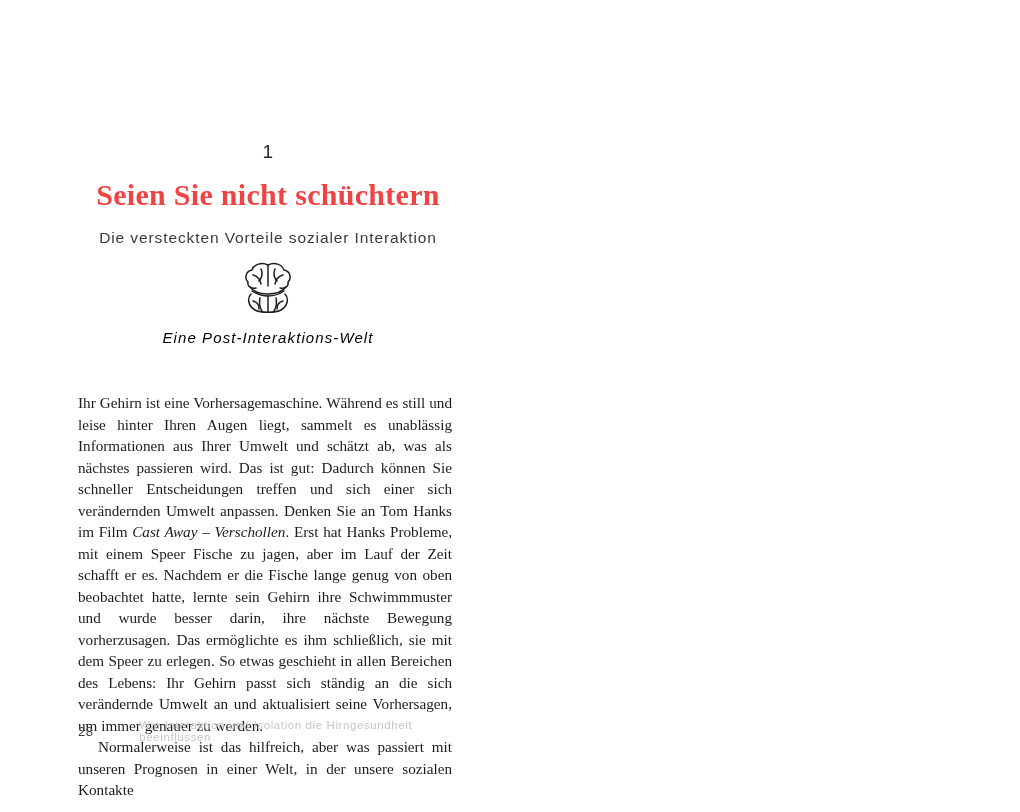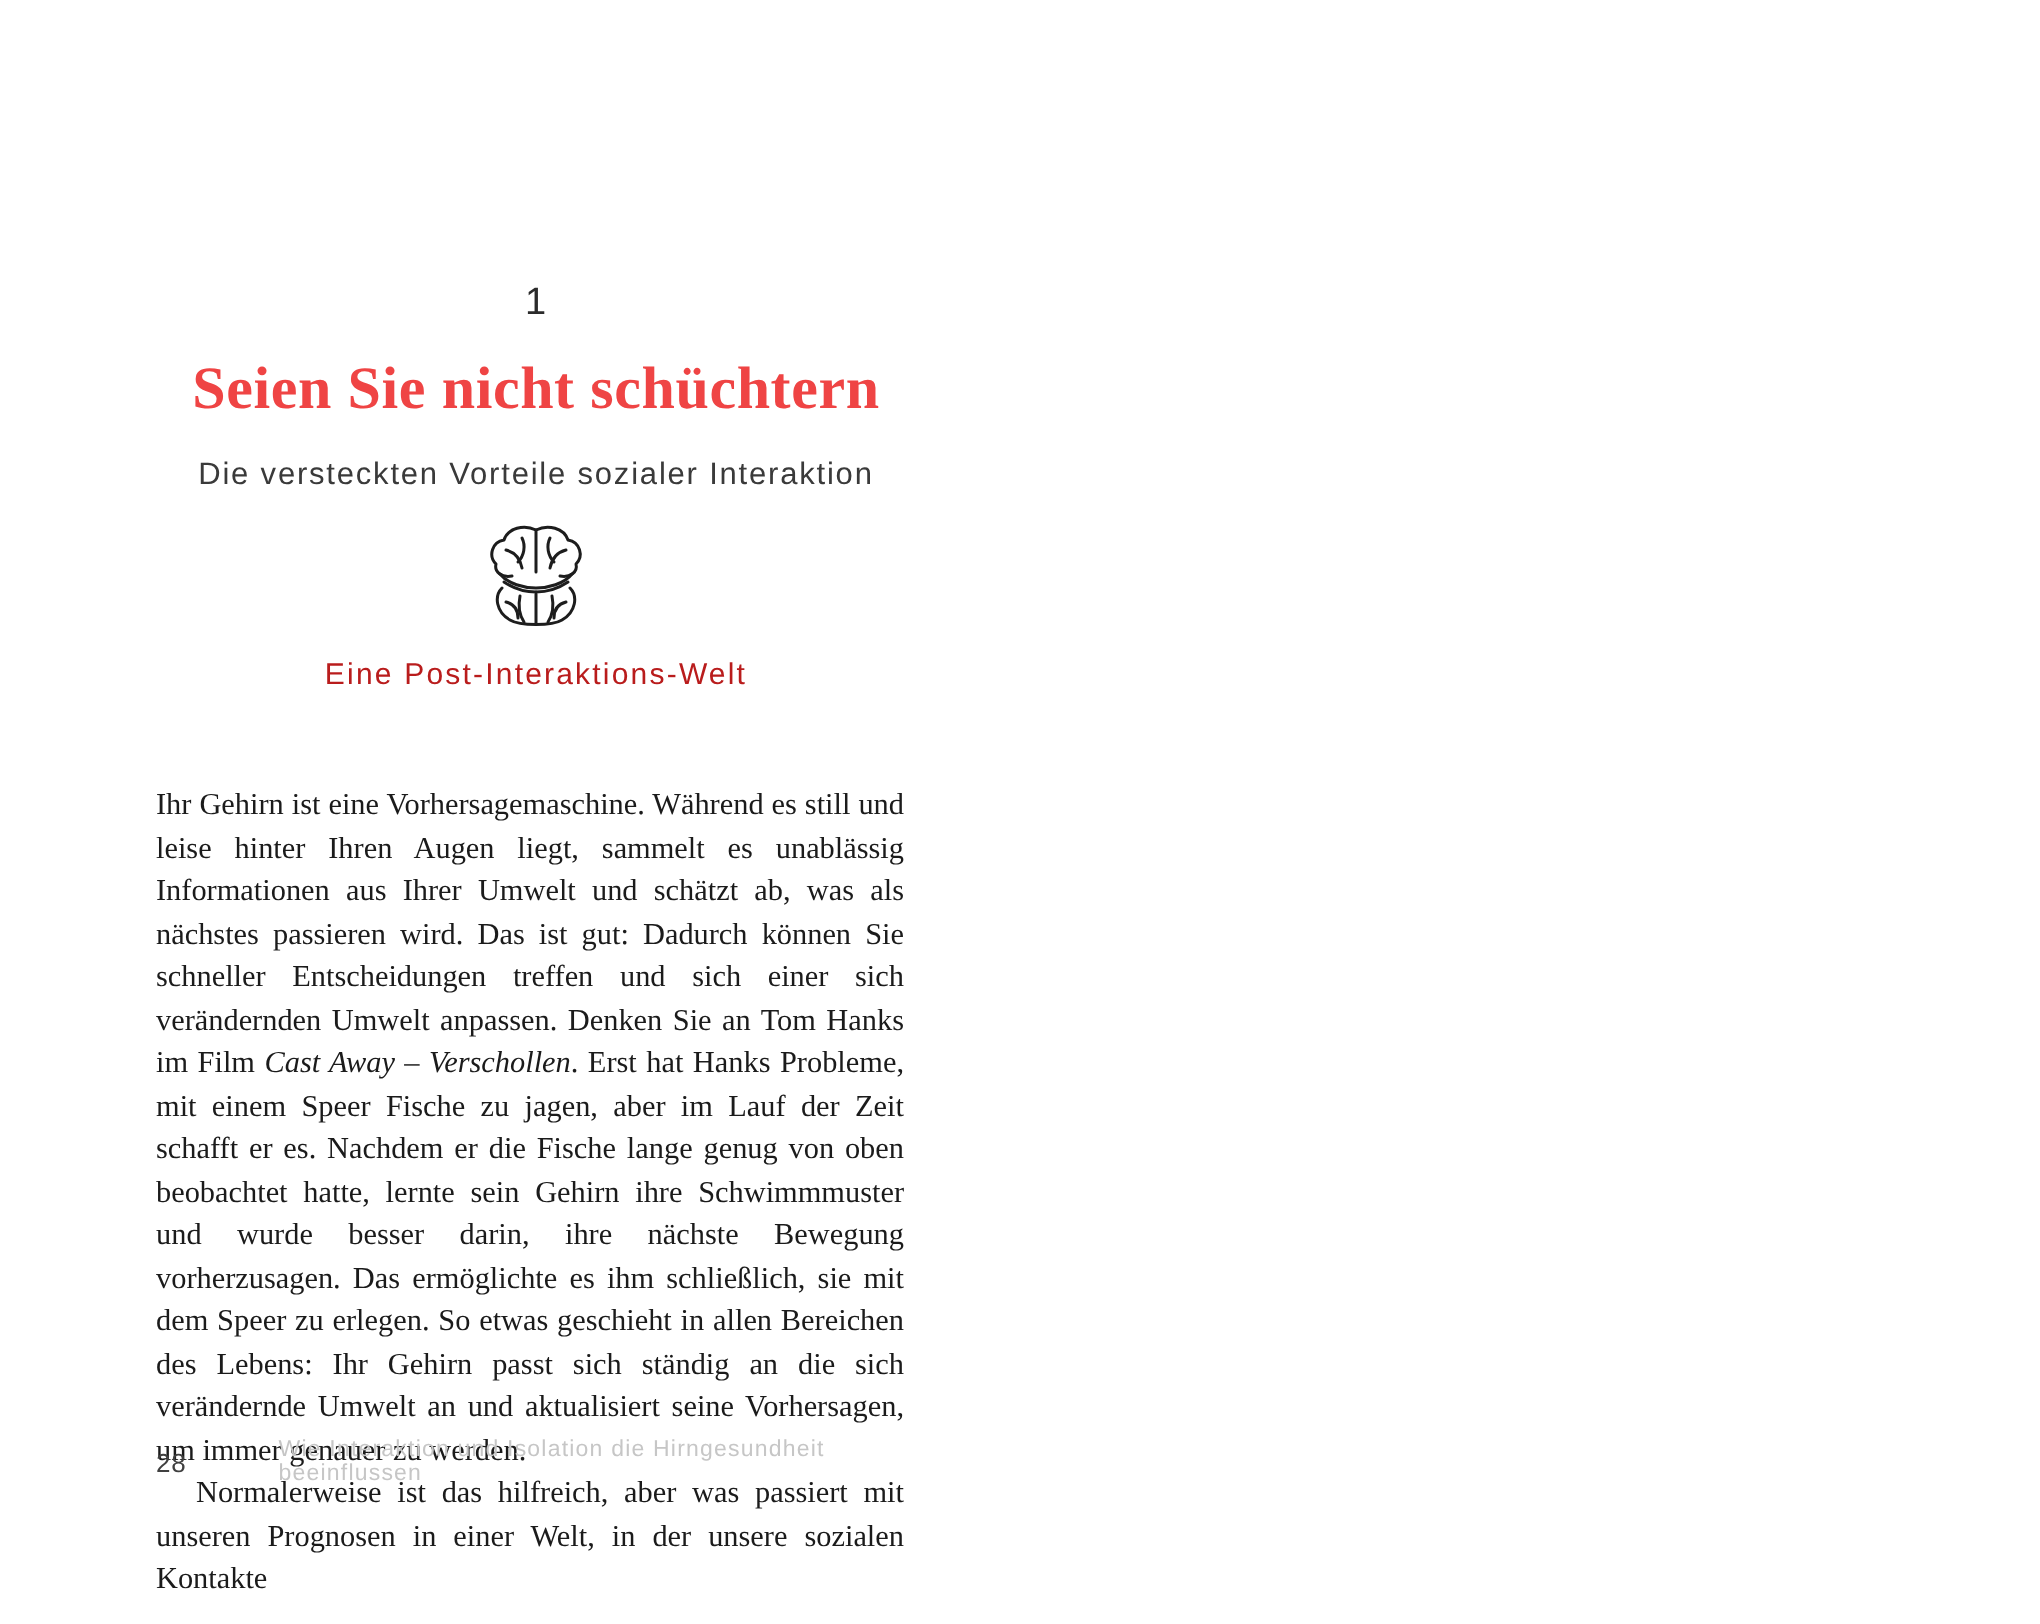--- a/index.html
+++ b/index.html
@@ -77,22 +77,23 @@
   
   .section-heading {
     position: absolute;
     left: 78px;
     top: 329px;
     width: 380px;
     text-align: center;
     font-family: "Liberation Sans", "DejaVu Sans", sans-serif;
     font-size: 15px;
     font-weight: 400;
-    color: #b91c1c;
+    color: #000000;
     letter-spacing: 1.1px;
+    font-style: italic;
   }
 
   
   .column {
     position: absolute;
     font-size: 15.2px;
     line-height: 21.5px;
     text-align: justify;
     text-justify: inter-word;
     color: #1b1b1b;

